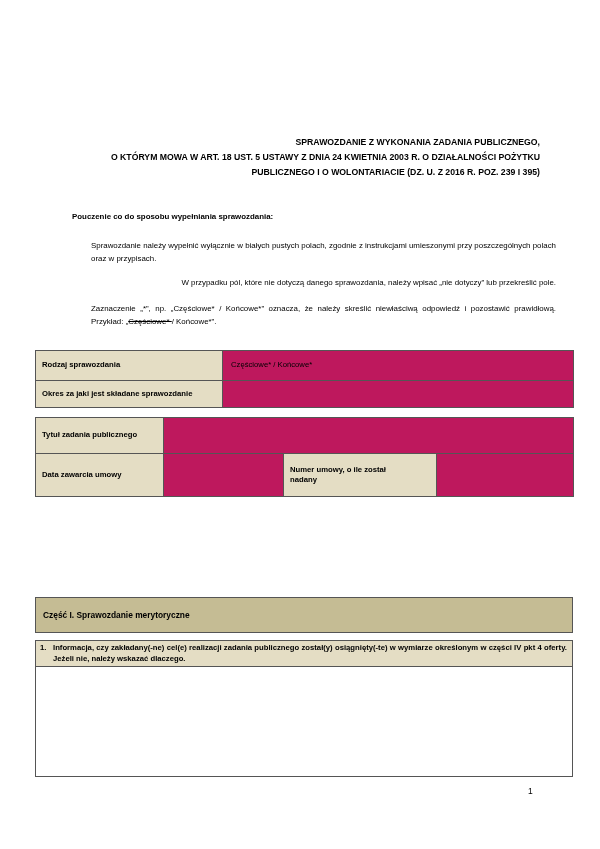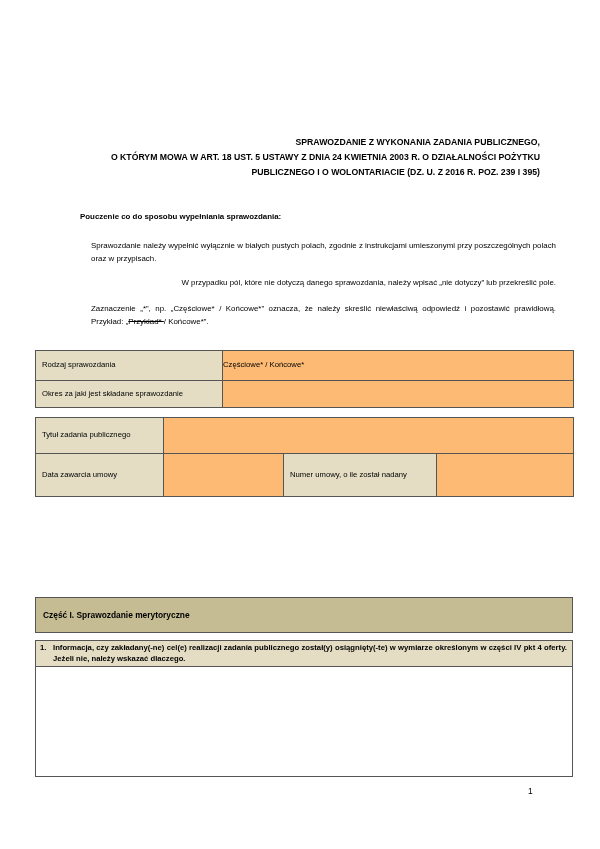--- a/index.html
+++ b/index.html
@@ -8,21 +8,21 @@
     font-family:"Liberation Sans",sans-serif;color:#000;overflow:hidden;
   }
   
   .doc-title{
     position:absolute;top:135px;left:60px;width:480px;
     text-align:right;font-weight:bold;font-size:8.7px;line-height:15px;
   }
   
   .instr-heading{
     position:absolute;top:210px;left:72px;width:465px;
-    font-weight:bold;font-size:7.9px;line-height:13px;margin-left:8px;
+    font-weight:bold;font-size:7.9px;line-height:13px;
   }
   .para{
     position:absolute;left:72px;width:465px;
     font-size:7.9px;line-height:13px;text-align:justify;margin-left:19px;
   }
   #para1{top:239px}
   #para2{top:276px;text-align:right}
   #para3{top:302px}
   #para3 s{text-decoration:line-through;}
   
@@ -31,29 +31,29 @@
     border-collapse:collapse;table-layout:fixed;
   }
   #meta-table{top:350px}
   #details-table{top:417px}
   td{
     border:1px solid var(--border-dark,#555);
     font-size:7.7px;line-height:10.5px;vertical-align:middle;
     padding:2px 6px;overflow:hidden;
   }
   td.lab{
-    background:var(--cell-beige,#e4ddc4);font-weight:normal;
+    background:var(--cell-beige,#e4ddc4);font-weight:bold;
   }
   #meta-table td.lab{white-space:nowrap;}
   #meta-table tr.r1{height:30px}
   #meta-table tr.r2{height:27px}
   #details-table tr.r-title{height:36px}
   #details-table tr.r-operator{height:87px}
   #details-table tr.r-date{height:43px}
-  td.val{background:#fdba74;padding-left:0;}
+  td.val{background:#be185d;padding-left:8px;}
   .wrap-narrow{display:inline-block;max-width:108px;}
   .wrap-numer{display:inline-block;max-width:122px;}
   
   .section-bar{
     position:absolute;top:597px;left:35px;width:538px;height:36px;
     box-sizing:border-box;background:var(--section-khaki,#c5bc94);
     border:1px solid var(--border-dark,#555);
     display:flex;align-items:center;padding-left:7px;
     font-weight:bold;font-size:8.4px;
   }
@@ -83,21 +83,21 @@
 
   <div class="doc-title">
     <div>SPRAWOZDANIE Z WYKONANIA ZADANIA PUBLICZNEGO,</div>
     <div>O KTÓRYM MOWA W ART. 18 UST. 5 USTAWY Z DNIA 24 KWIETNIA 2003 R. O DZIAŁALNOŚCI POŻYTKU</div>
     <div>PUBLICZNEGO I O WOLONTARIACIE (DZ. U. Z 2016 R. POZ. 239 I 395)</div>
   </div>
 
   <div class="instr-heading">Pouczenie co do sposobu wypełniania sprawozdania:</div>
   <div class="para" id="para1">Sprawozdanie należy wypełnić wyłącznie w białych pustych polach, zgodnie z instrukcjami umieszonymi przy poszczególnych polach oraz w przypisach.</div>
   <div class="para" id="para2">W przypadku pól, które nie dotyczą danego sprawozdania, należy wpisać „nie dotyczy” lub przekreślić pole.</div>
-  <div class="para" id="para3"><span>Zaznaczenie „*”, np. „Częściowe* / Końcowe*” oznacza, że należy skreślić niewłaściwą odpowiedź i pozostawić prawidłową. Przykład: „</span><s>Przykład* </s><span>/ Końcowe*”.</span></div>
+  <div class="para" id="para3"><span>Zaznaczenie „*”, np. „Częściowe* / Końcowe*” oznacza, że należy skreślić niewłaściwą odpowiedź i pozostawić prawidłową. Przykład: „</span><s>Częściowe* </s><span>/ Końcowe*”.</span></div>
 
   <table id="meta-table">
     <colgroup>
         <col style="width:187px">
         <col style="width:351px">
       </colgroup>
     <tbody>
         <tr class="r1">
       <td class="lab">Rodzaj sprawozdania</td>
       <td class="val">Częściowe* / Końcowe*</td>

